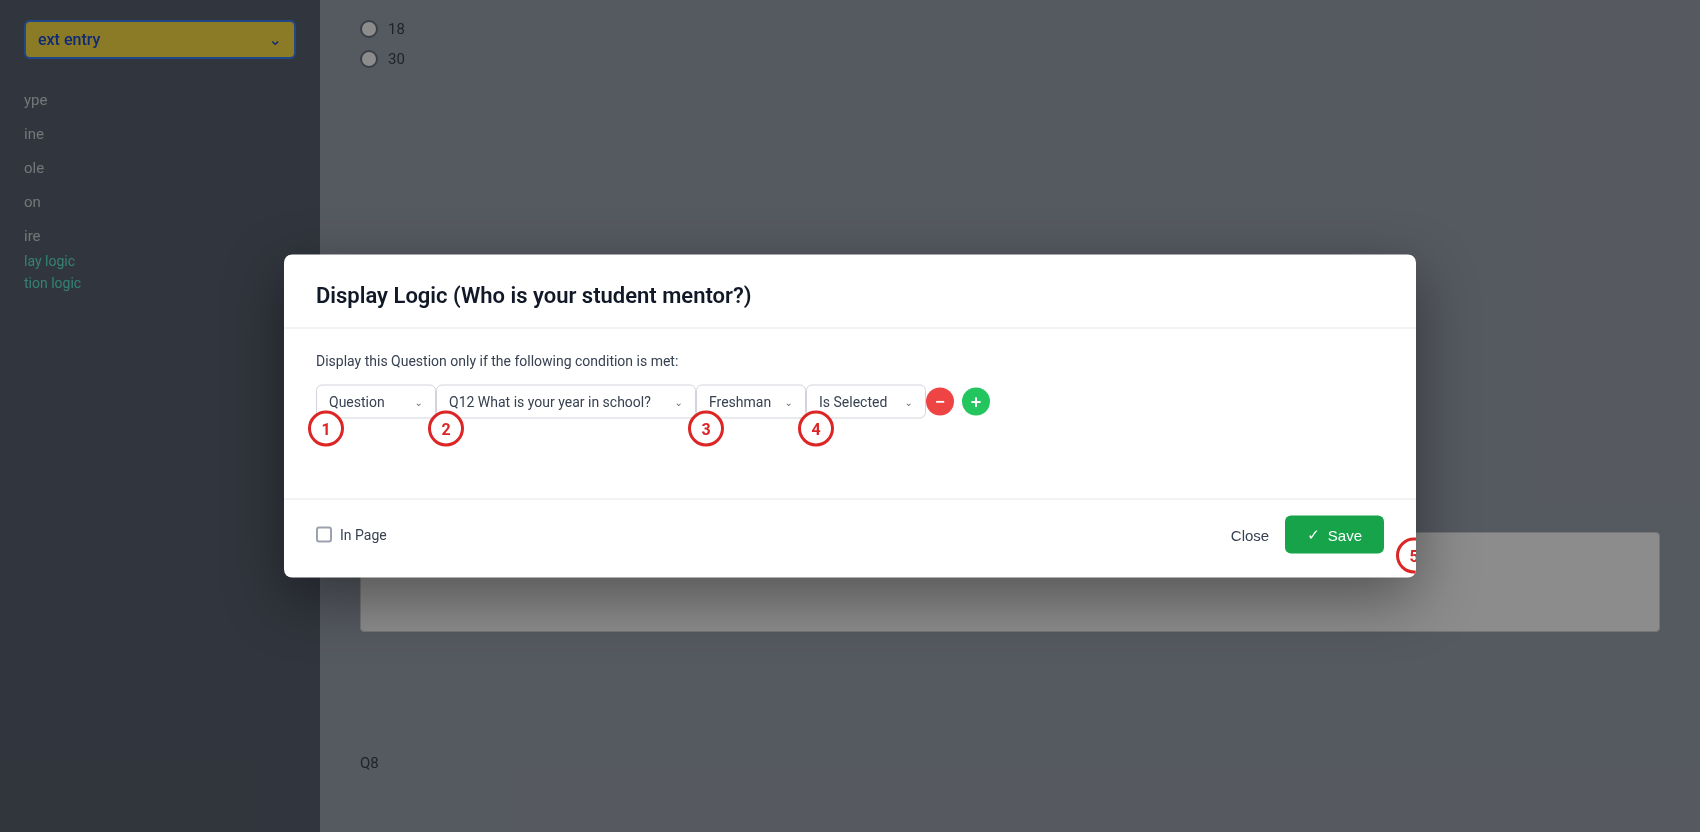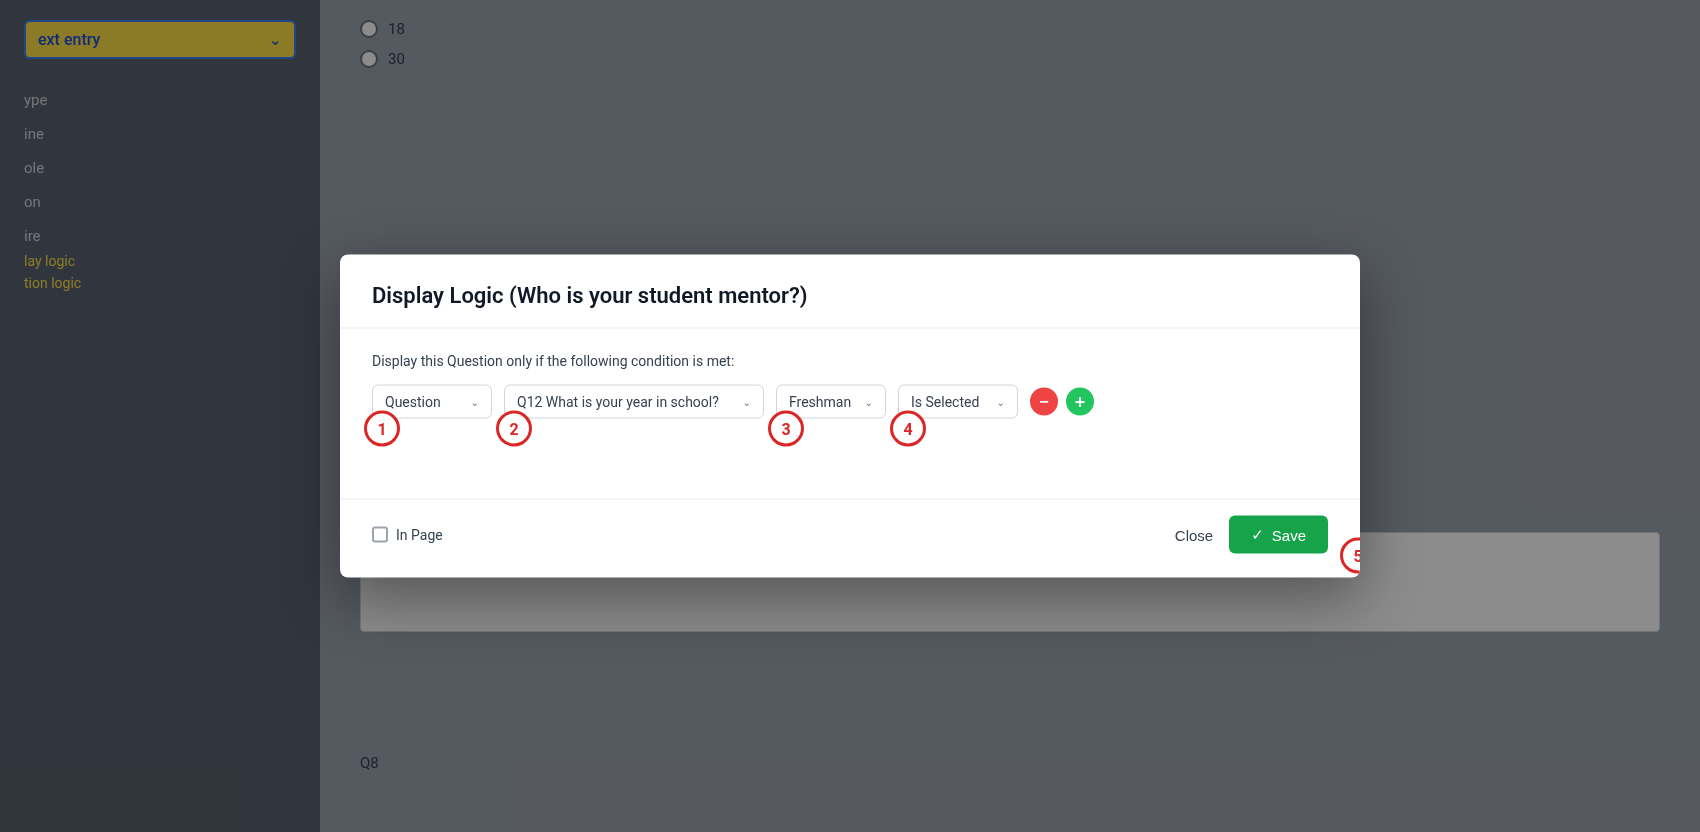--- a/index.html
+++ b/index.html
@@ -53,21 +53,21 @@
     }
 
     .bg-label {
       color: #d1d5db;
       font-size: 15px;
       margin-bottom: 8px;
       margin-top: 16px;
     }
 
     .bg-link {
-      color: #fde047;
+      color: #5eead4;
       font-size: 14px;
       margin-bottom: 6px;
       cursor: pointer;
     }
 
     
     .bg-right {
       position: absolute;
       top: 0; left: 320px;
       width: calc(1700px - 320px);
@@ -121,21 +121,21 @@
       background: rgba(0,0,0,0.45);
       z-index: 10;
     }
 
     
     .modal {
       position: absolute;
       top: 50%;
       left: 50%;
       transform: translate(-50%, -50%);
-      width: 1020px;
+      width: 1132px;
       background: white;
       border-radius: 8px;
       box-shadow: 0 20px 60px rgba(0,0,0,0.4);
       z-index: 20;
       overflow: hidden;
     }
 
     .modal-header {
       padding: 28px 32px 20px;
       border-bottom: 1px solid #e5e7eb;
@@ -153,21 +153,21 @@
 
     .condition-label {
       font-size: 14px;
       color: #374151;
       margin-bottom: 16px;
     }
 
     .condition-row {
       display: flex;
       align-items: center;
-      gap: 12px;
+      gap: 0;
       margin-bottom: 20px;
     }
 
     .dropdown {
       display: flex;
       align-items: center;
       justify-content: space-between;
       gap: 8px;
       border: 1px solid #d1d5db;
       border-radius: 6px;

